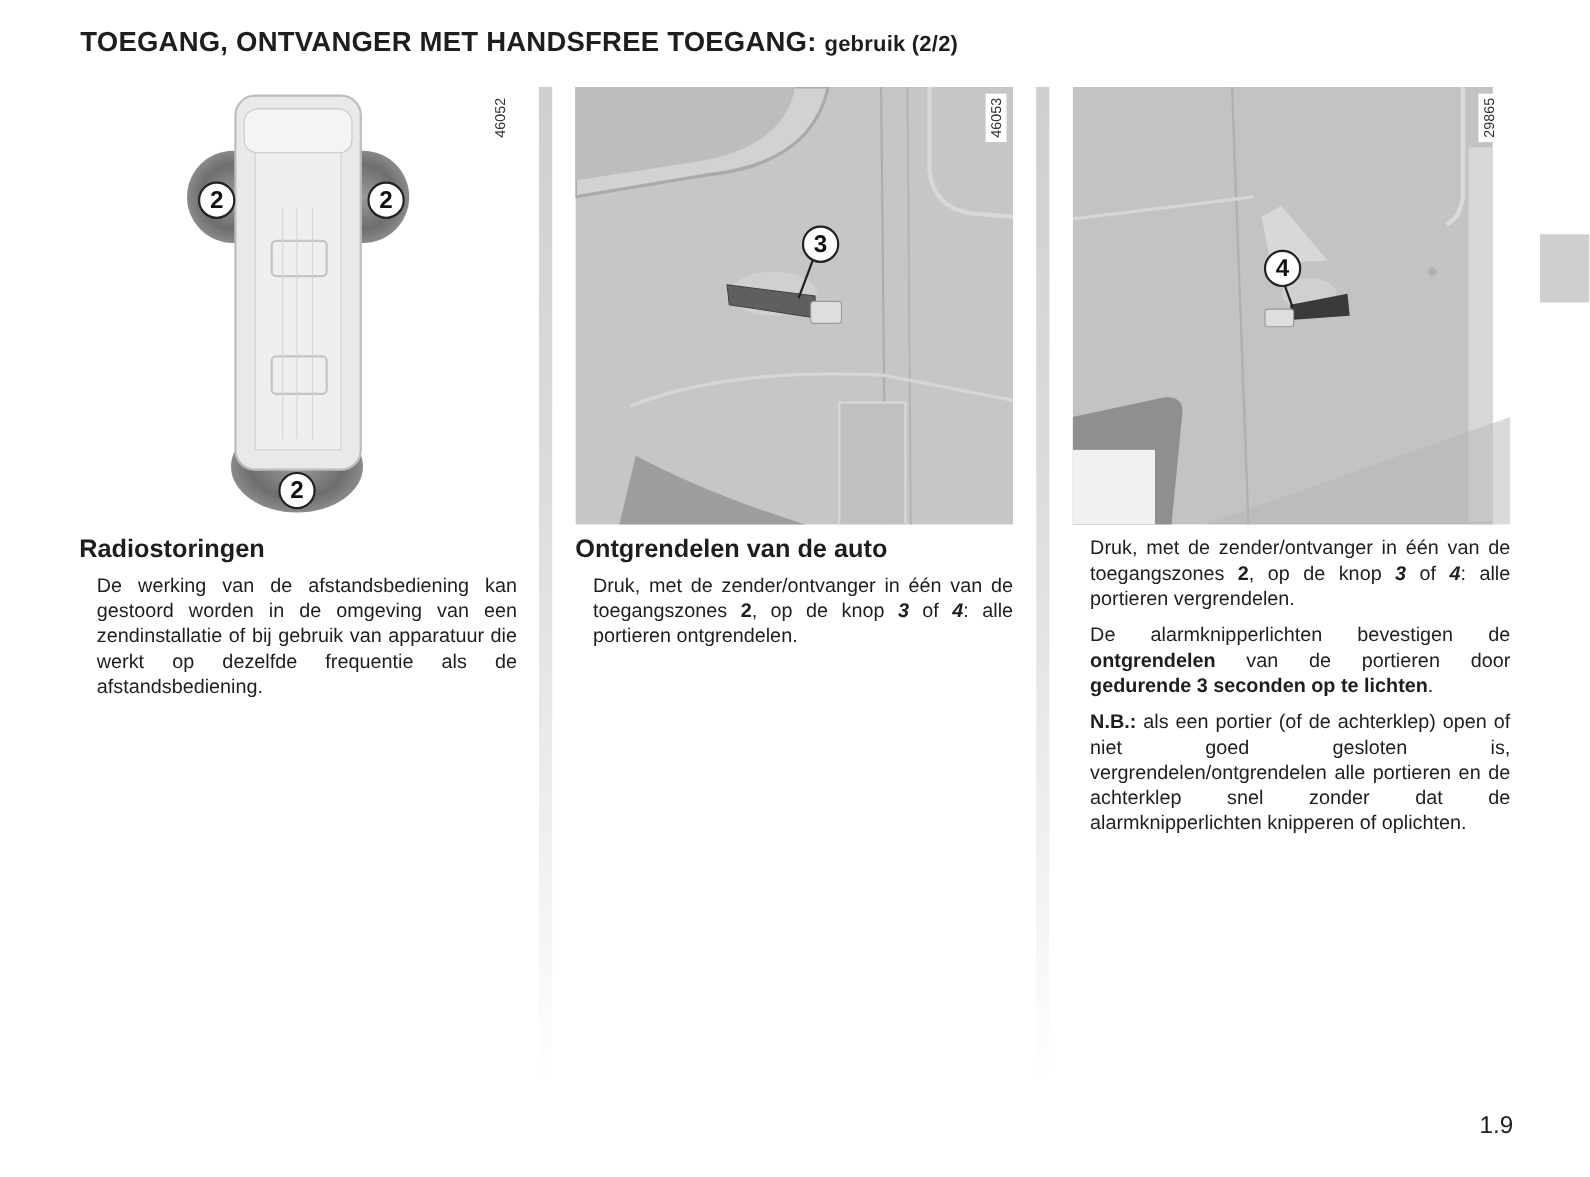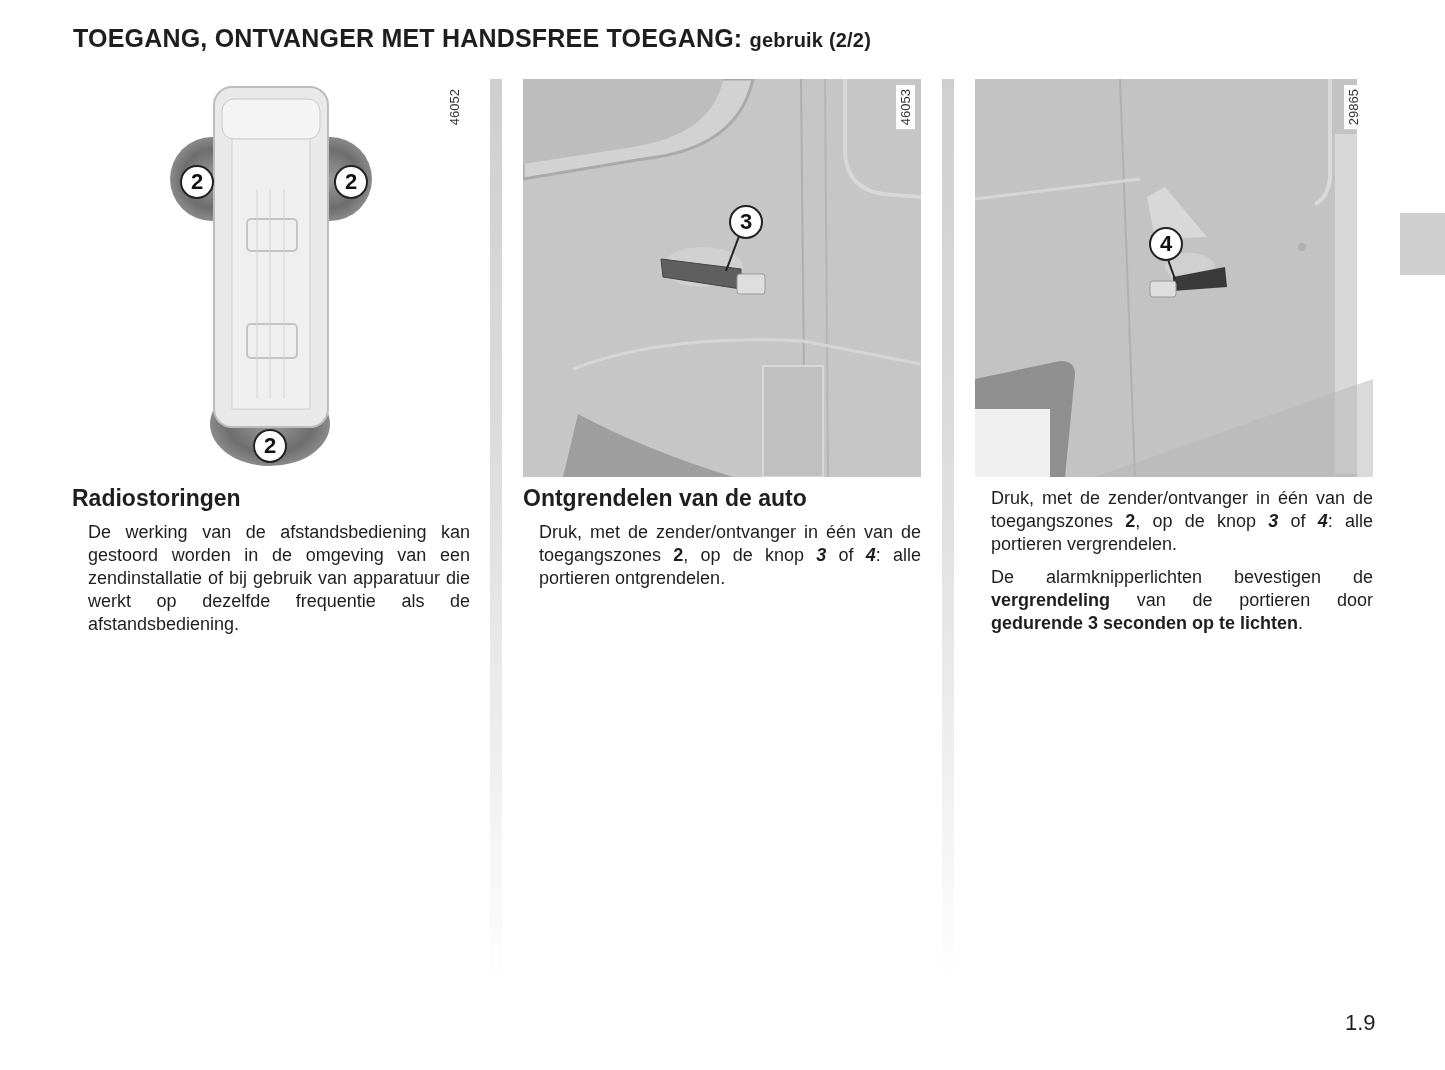--- a/index.html
+++ b/index.html
@@ -106,16 +106,17 @@
       <ellipse cx="215" cy="188" rx="25" ry="14" fill="#d0d0d0"></ellipse>
       <path d="M198 198 L250 188 L252 208 L198 212 Z" fill="#3a3a3a"></path>
       <rect x="175" y="202" width="26" height="16" rx="3" fill="#dedede" stroke="#999"></rect>
       <line x1="200" y1="200" x2="192" y2="178" stroke="#222" stroke-width="2"></line>
       <circle cx="327" cy="168" r="4" fill="#b0b0b0"></circle>
     </svg>
     <div class="callout" style="left:174px;top:148px">4</div>
     <div class="fig-num" style="right:10px">29865</div>
   </div>
   <p><span>Druk, met de zender/ontvanger in één van de toegangszones </span><b>2</b><span>, op de knop </span><b><i>3</i></b><span> of </span><b><i>4</i></b><span>: alle portieren vergrendelen.</span></p>
-  <p><span>De alarmknipperlichten bevestigen de </span><b>vergrendeling</b><span> van de portieren door </span><b>gedurende 3 seconden op te lichten</b><span>.</span></p>
+  <p><span>De alarmknipperlichten bevestigen de </span><b>ontgrendelen</b><span> van de portieren door </span><b>gedurende 3 seconden op te lichten</b><span>.</span></p>
+  <p><b>N.B.:</b><span> als een portier (of de achterklep) open of niet goed gesloten is, vergrendelen/ontgrendelen alle portieren en de achterklep snel zonder dat de alarmknipperlichten knipperen of oplichten.</span></p>
 </div>
 
 <div class="page-num">1.9</div>
 
 </body></html>

